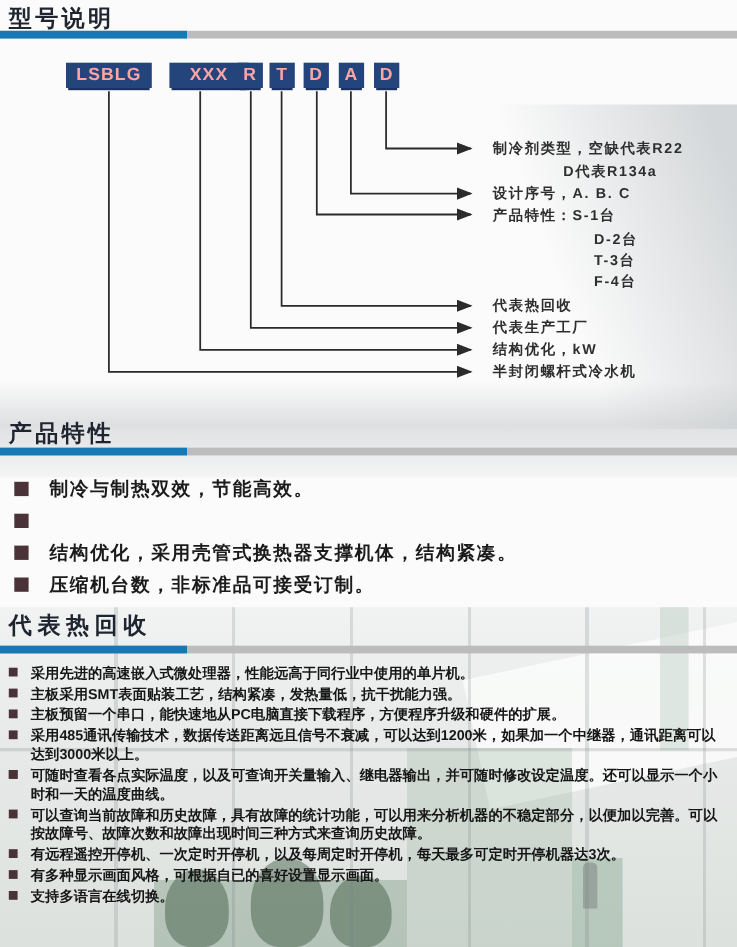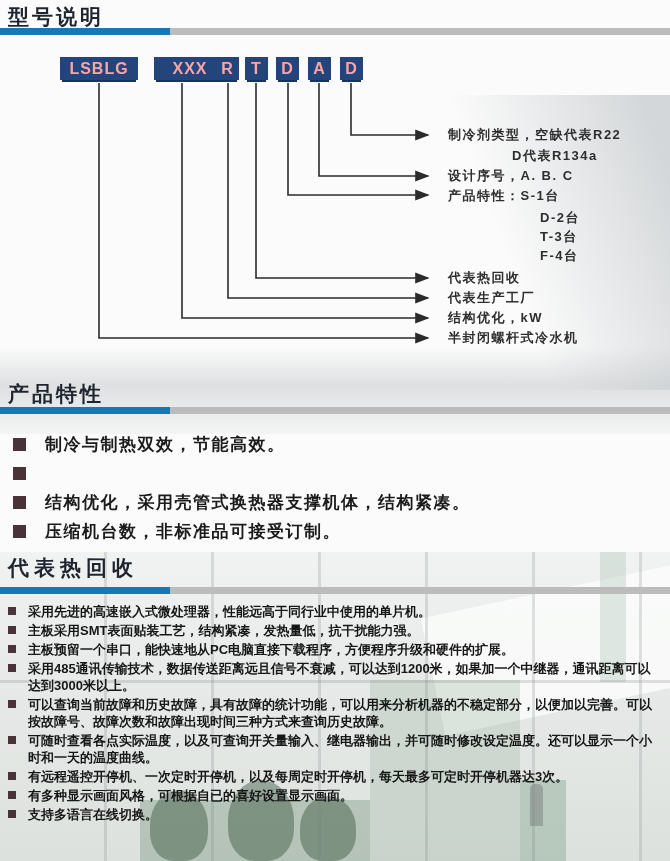--- a/index.html
+++ b/index.html
@@ -184,28 +184,28 @@
     </div>
     <div class="c-item">
       <span class="sq"></span>
       <span>采用485通讯传输技术，数据传送距离远且信号不衰减，可以达到1200米，如果加一个中继器，通讯距离可以达到3000米以上。</span>
     </div>
     <div class="c-item">
       <span class="sq"></span>
     </div>
     <div class="c-item">
       <span class="sq"></span>
+      <span>可随时查看各点实际温度，以及可查询开关量输入、继电器输出，并可随时修改设定温度。还可以显示一个小时和一天的温度曲线。</span>
+    </div>
+    <div class="c-item">
+      <span class="sq"></span>
       <span>可以查询当前故障和历史故障，具有故障的统计功能，可以用来分析机器的不稳定部分，以便加以完善。可以按故障号、故障次数和故障出现时间三种方式来查询历史故障。</span>
     </div>
     <div class="c-item">
       <span class="sq"></span>
-      <span>可随时查看各点实际温度，以及可查询开关量输入、继电器输出，并可随时修改设定温度。还可以显示一个小时和一天的温度曲线。</span>
-    </div>
-    <div class="c-item">
-      <span class="sq"></span>
       <span>有远程遥控开停机、一次定时开停机，以及每周定时开停机，每天最多可定时开停机器达3次。</span>
     </div>
     <div class="c-item">
       <span class="sq"></span>
       <span>有多种显示画面风格，可根据自已的喜好设置显示画面。</span>
     </div>
     <div class="c-item">
       <span class="sq"></span>
       <span>支持多语言在线切换。</span>
     </div>

